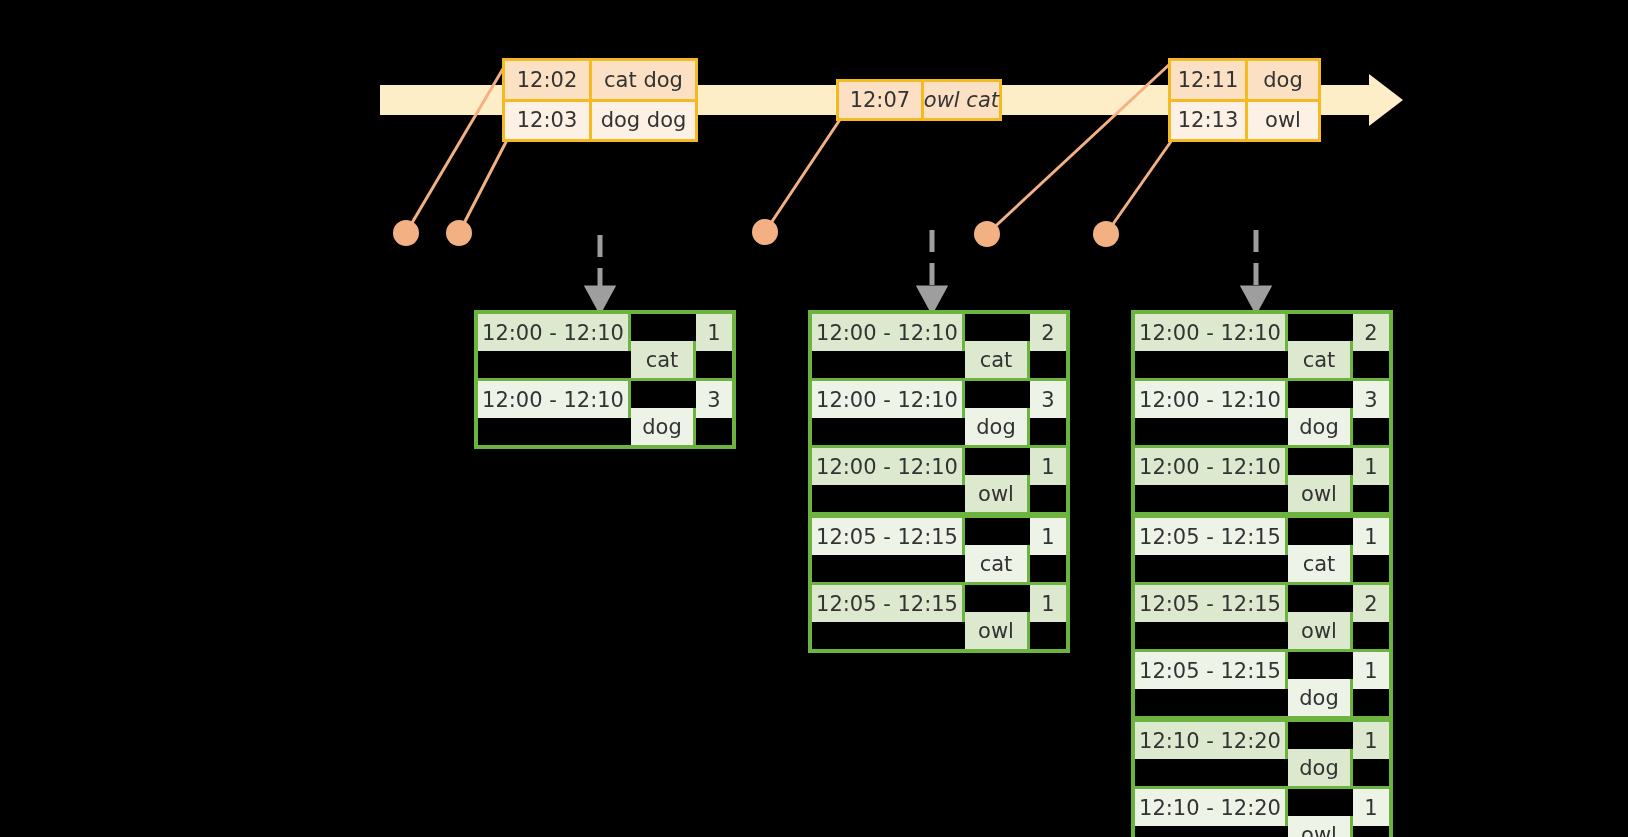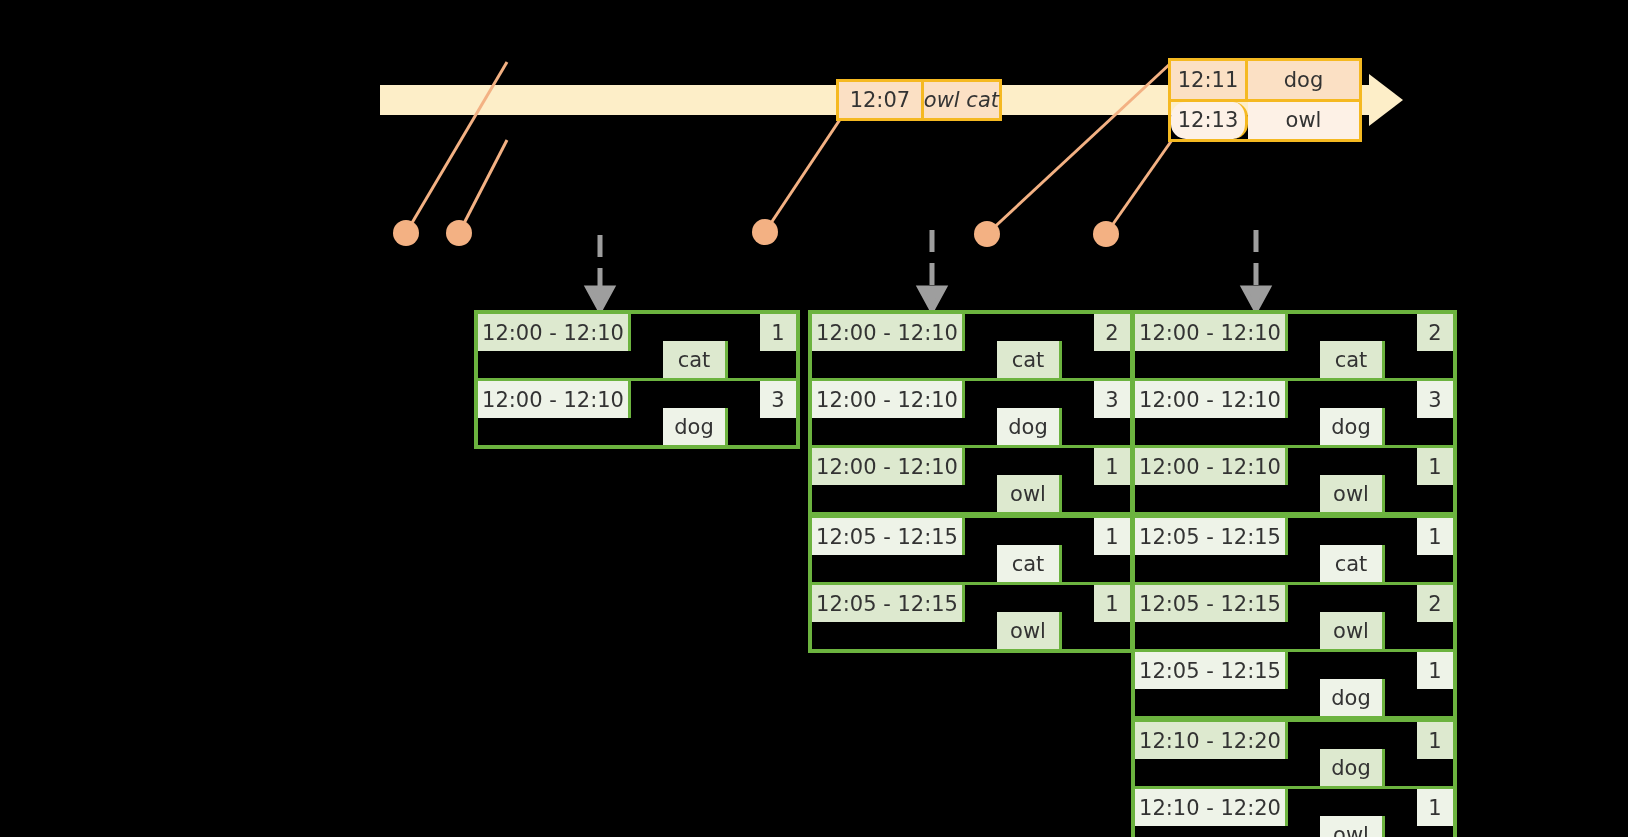--- a/index.html
+++ b/index.html
@@ -25,21 +25,21 @@
   .sh-light .ev-time,.sh-light .ev-words{background:#fdf1e6;}
 
   
   .dot{position:absolute;width:26px;height:26px;border-radius:50%;
        background:#f3b183;}
   .conn{position:absolute;top:0;left:0;width:1628px;height:837px;
         pointer-events:none;}
 
   
   .gt{position:absolute;border:4px solid #6cb33f;box-sizing:border-box;}
-  .gt-row{display:flex;gap:32px;}
+  .gt-row{display:flex;}
   .gt-row + .gt-row{border-top:3px solid #6cb33f;}
   .gt-row.grp{border-top-width:6px;}
   .gt c,.gt-cell{display:flex;align-items:center;justify-content:center;
       color:#333;font-size:21px;white-space:nowrap;height:37px;}
   .gt-cell.win{width:150px;border-right:3px solid #6cb33f;}
   .gt-cell.word{width:62px;border-right:3px solid #6cb33f;margin-top:27px;}
   .gt-cell.cnt{width:36px;}
   .gt-row.even .gt-cell{background:#dde9cf;}
   .gt-row.odd  .gt-cell{background:#eef3e8;}
 </style>
@@ -52,35 +52,45 @@
   <div class="tl-arrow" style="left:1369px;top:74px;"></div>
 
   <svg class="conn" viewBox="0 0 1628 837">
     <line x1="406" y1="233" x2="507" y2="62" stroke="#f3b183" stroke-width="3"></line>
     <line x1="459" y1="233" x2="507" y2="140" stroke="#f3b183" stroke-width="3"></line>
     <line x1="765" y1="232" x2="841" y2="118" stroke="#f3b183" stroke-width="3"></line>
     <line x1="987" y1="234" x2="1172" y2="62" stroke="#f3b183" stroke-width="3"></line>
     <line x1="1106" y1="234" x2="1172" y2="140" stroke="#f3b183" stroke-width="3"></line>
   </svg>
 
+  <div class="ev" style="left:502px;top:58px;width:196px;height:84px;">
+    <div class="ev-row sh-dark">
+      <div class="ev-time" style="width:84px;">12:02</div>
+      <div class="ev-words" style="flex:1;">cat dog</div>
+    </div>
+    <div class="ev-row sh-light">
+      <div class="ev-time" style="width:84px;">12:03</div>
+      <div class="ev-words" style="flex:1;">dog dog</div>
+    </div>
+  </div>
 
   <div class="ev" style="left:836px;top:79px;width:166px;height:42px;">
     <div class="ev-row sh-dark">
       <div class="ev-time" style="width:84px;">12:07</div>
       <div class="ev-words" style="flex:1;font-style:italic;">owl cat</div>
     </div>
   </div>
 
-  <div class="ev" style="left:1168px;top:58px;width:194px;height:84px;">
+  <div class="ev" style="left:1168px;top:58px;width:153px;height:84px;">
     <div class="ev-row sh-dark">
       <div class="ev-time" style="width:74px;">12:11</div>
       <div class="ev-words" style="flex:1;">dog</div>
     </div>
     <div class="ev-row sh-light">
-      <div class="ev-time" style="width:74px;border-radius:15px;">12:13</div>
+      <div class="ev-time" style="width:74px;">12:13</div>
       <div class="ev-words" style="flex:1;">owl</div>
     </div>
   </div>
 
   <div class="dot" style="left:393px;top:220px;"></div>
   <div class="dot" style="left:446px;top:220px;"></div>
   <div class="dot" style="left:752px;top:219px;"></div>
   <div class="dot" style="left:974px;top:221px;"></div>
   <div class="dot" style="left:1093px;top:221px;"></div>
 

